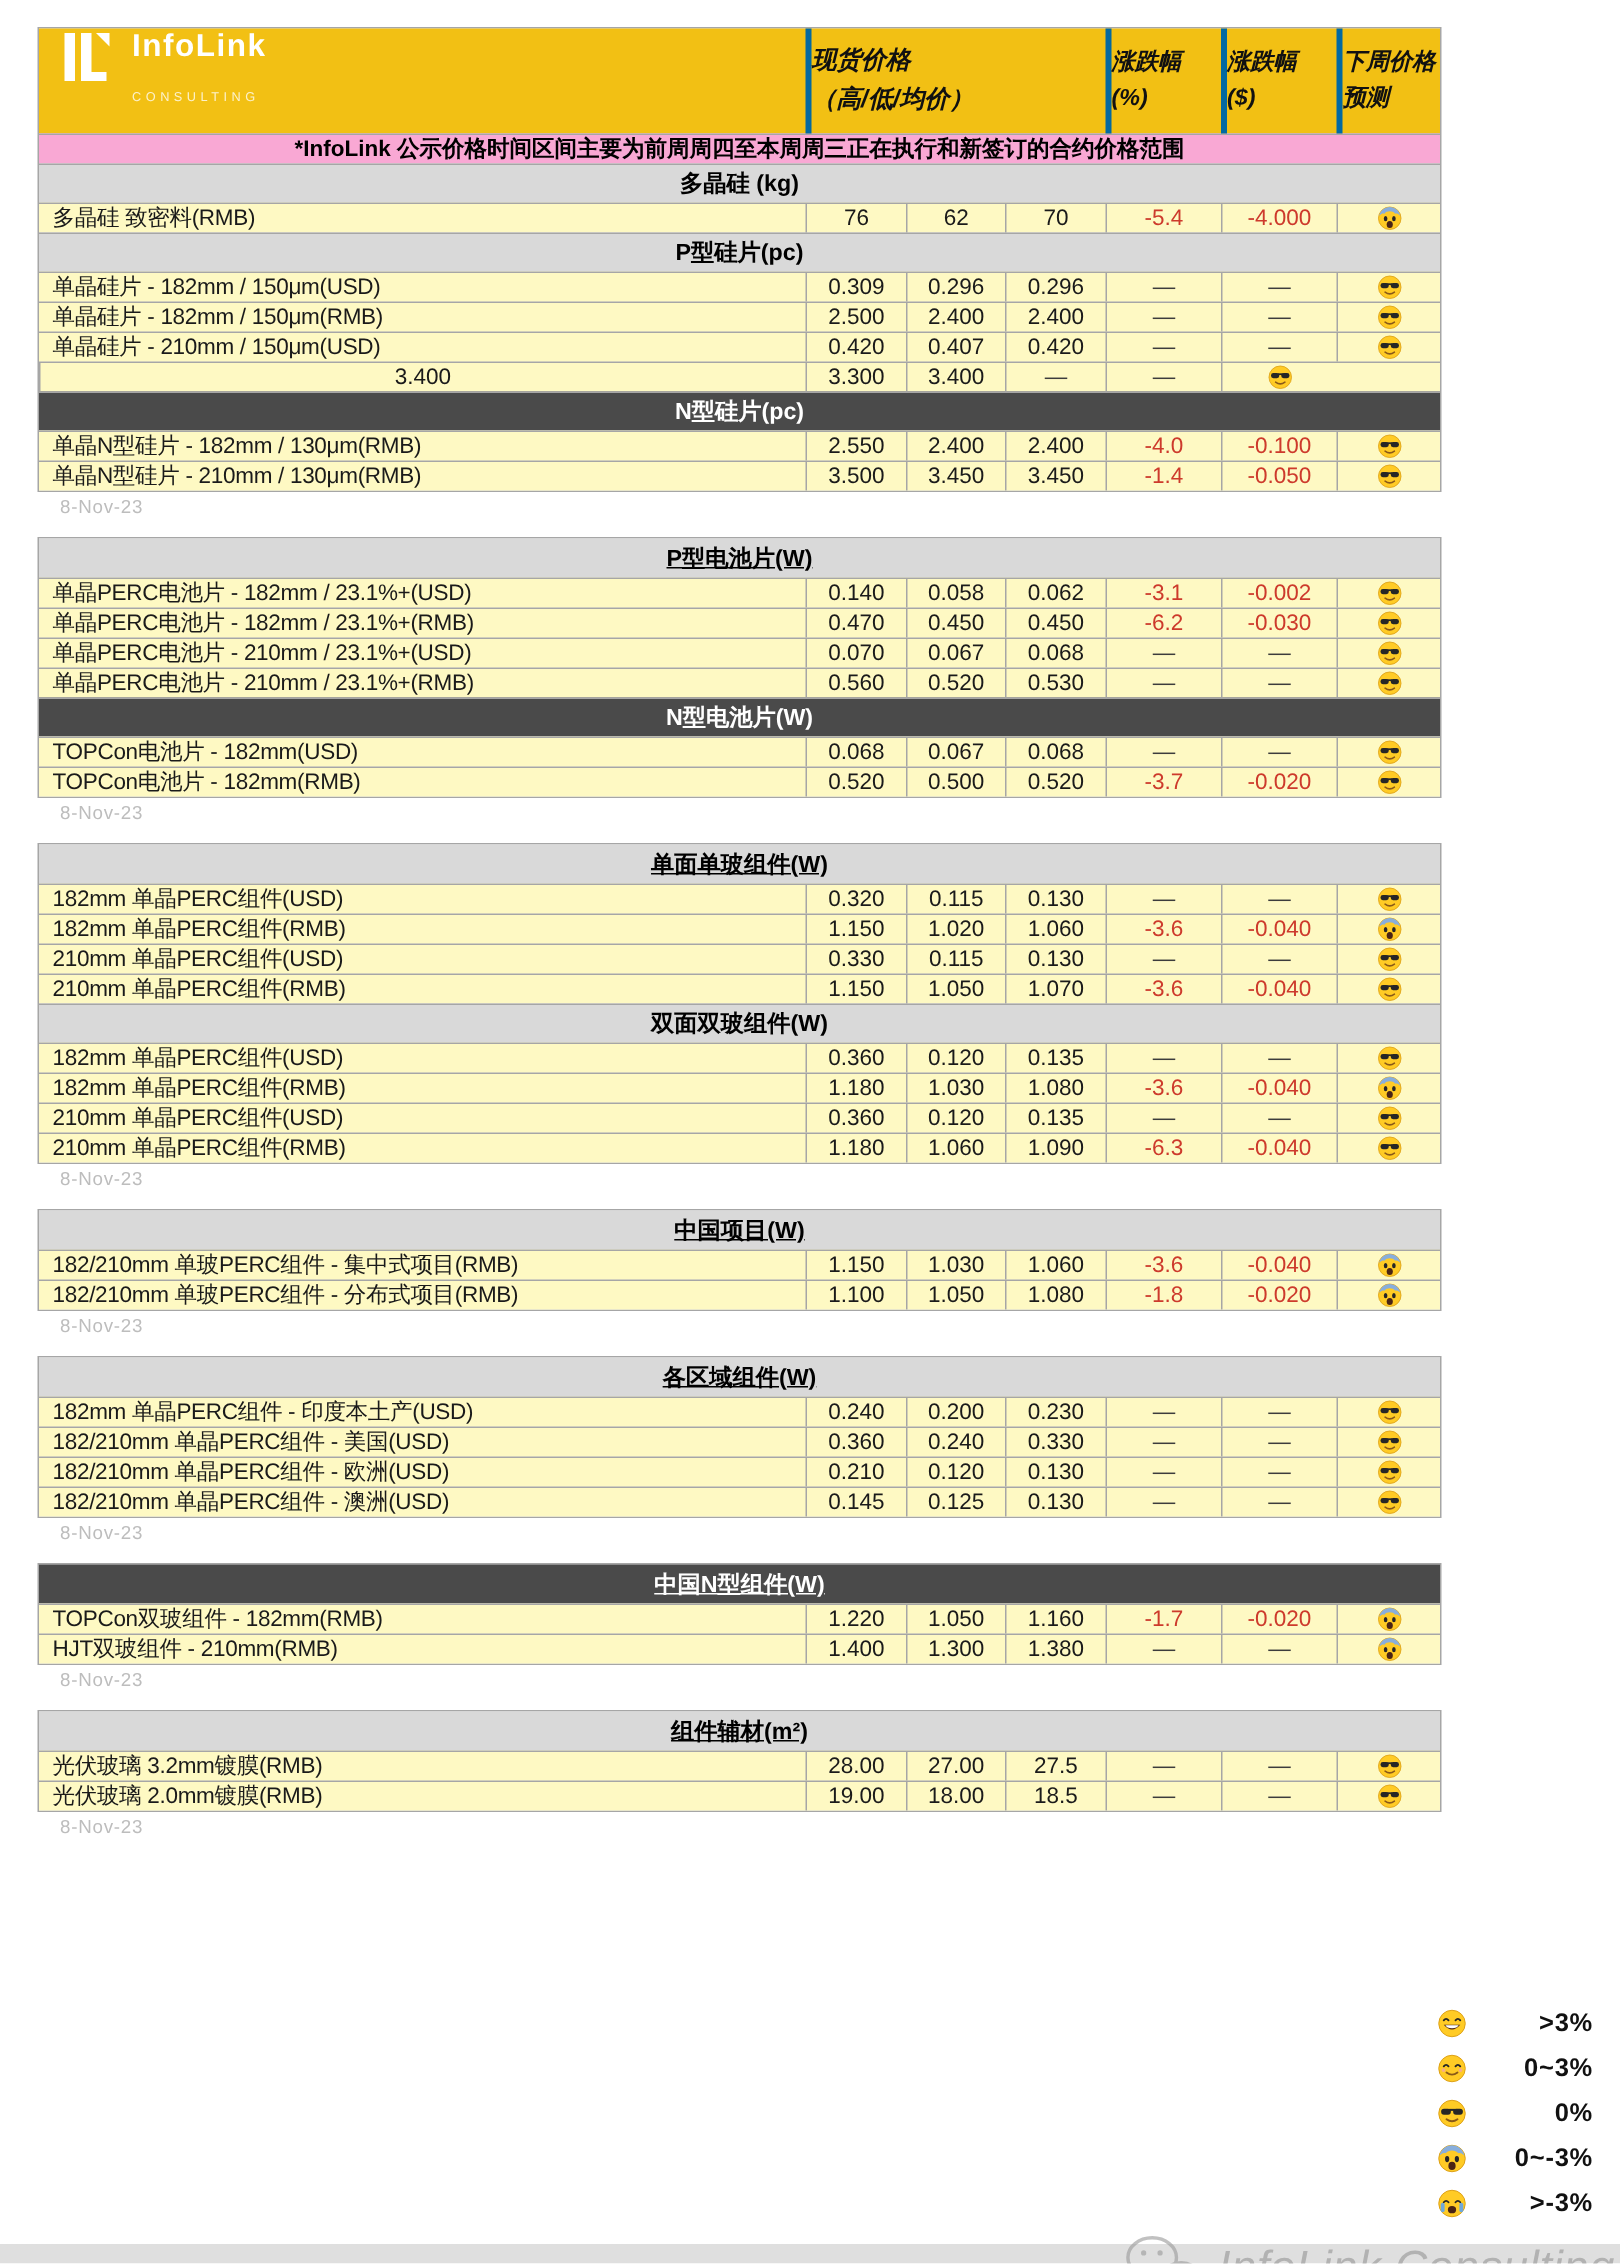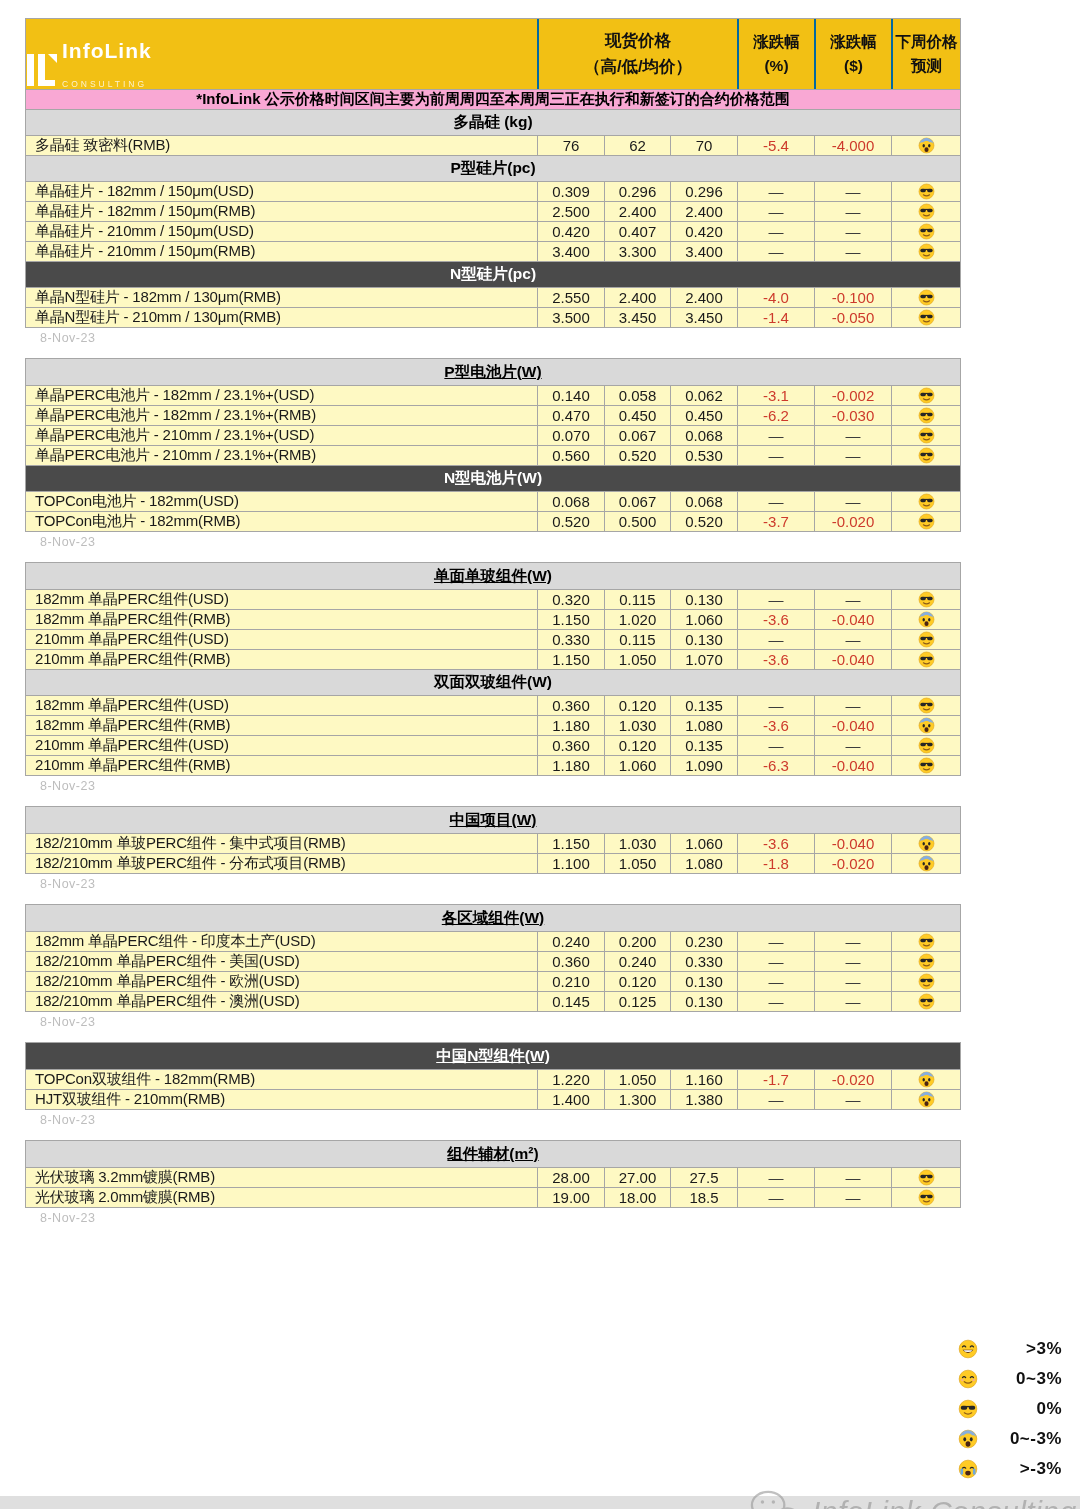--- a/index.html
+++ b/index.html
@@ -9,25 +9,25 @@
   .content { position:absolute; left:25px; top:18px; width:936px; }
 
   
   .tbl { width:936px; border:1px solid var(--line,#a6a6a6); background:#fff; }
   .date-label { height:13px; line-height:13px; font-size:12.5px; color:#bdbdbd;
     margin:4px 0 13px 15px; letter-spacing:.5px; }
 
   
   .yhead { display:grid; grid-template-columns:511px 200px 77px 77px 69px;
     height:70px; background:var(--accent,#f2c014); }
-  .yhead .hcell { border-left:2px solid #0369a1; display:flex; flex-direction:column;
-    align-items:center; justify-content:center; font-weight:bold; color:#111;
-    font-size:15.5px; line-height:1.55; text-align:center; }
+  .yhead .hcell { border-left:4px solid #0369a1; display:flex; flex-direction:column;
+    align-items:flex-start; justify-content:center; font-weight:bold; color:#111;
+    font-size:15.5px; line-height:1.55; text-align:center;font-style:italic; }
   .yhead .hcell.wide { font-size:16.5px; }
-  .logo-cell { display:flex; align-items:flex-end; }
+  .logo-cell { display:flex; align-items:flex-start; padding-left:16px; gap:10px; }
   .brand { color:#fff; font-weight:bold; font-size:21px; letter-spacing:1px; }
   .brand-sub { color:rgba(255,255,255,.78); font-size:8.5px; letter-spacing:3px; margin-top:16px; }
 
   .note { height:20px; display:flex; align-items:center; justify-content:center;
     font-weight:bold; font-size:15px; color:#000; background:#f9a8d4;
     border-top:1px solid var(--line,#a6a6a6); }
 
   .sec { height:26px; display:flex; align-items:center; justify-content:center;
     font-weight:bold; font-size:15.5px; border-top:1px solid var(--line,#a6a6a6); }
   .sec.light { background:var(--secLight,#d9d9d9); color:#000; }
@@ -159,21 +159,20 @@
             <svg viewBox="0 0 24 24" class="face">
               <circle cx="12" cy="12" r="10.6" fill="#FFCB25" stroke="#DDA118" stroke-width="0.8"></circle>
               <rect x="3.3" y="8.1" width="7.8" height="4.8" rx="2.3" fill="#262626"></rect>
               <rect x="12.9" y="8.1" width="7.8" height="4.8" rx="2.3" fill="#262626"></rect>
               <rect x="9.6" y="8.3" width="4.8" height="1.6" fill="#262626"></rect>
               <path d="M7.6 16.6 q4.4 3.2 8.8 0" stroke="#8a5a18" stroke-width="1.5" fill="none" stroke-linecap="round"></path>
             </svg>
           </div>
         </div>
         <div class="row">
-          <div class="cell name">单晶硅片 - 210mm / 150μm(RMB)</div>
           <div class="cell">3.400</div>
           <div class="cell">3.300</div>
           <div class="cell">3.400</div>
           <div class="cell dash">—</div>
           <div class="cell dash">—</div>
           <div class="cell">
             <svg viewBox="0 0 24 24" class="face">
               <circle cx="12" cy="12" r="10.6" fill="#FFCB25" stroke="#DDA118" stroke-width="0.8"></circle>
               <rect x="3.3" y="8.1" width="7.8" height="4.8" rx="2.3" fill="#262626"></rect>
               <rect x="12.9" y="8.1" width="7.8" height="4.8" rx="2.3" fill="#262626"></rect>

